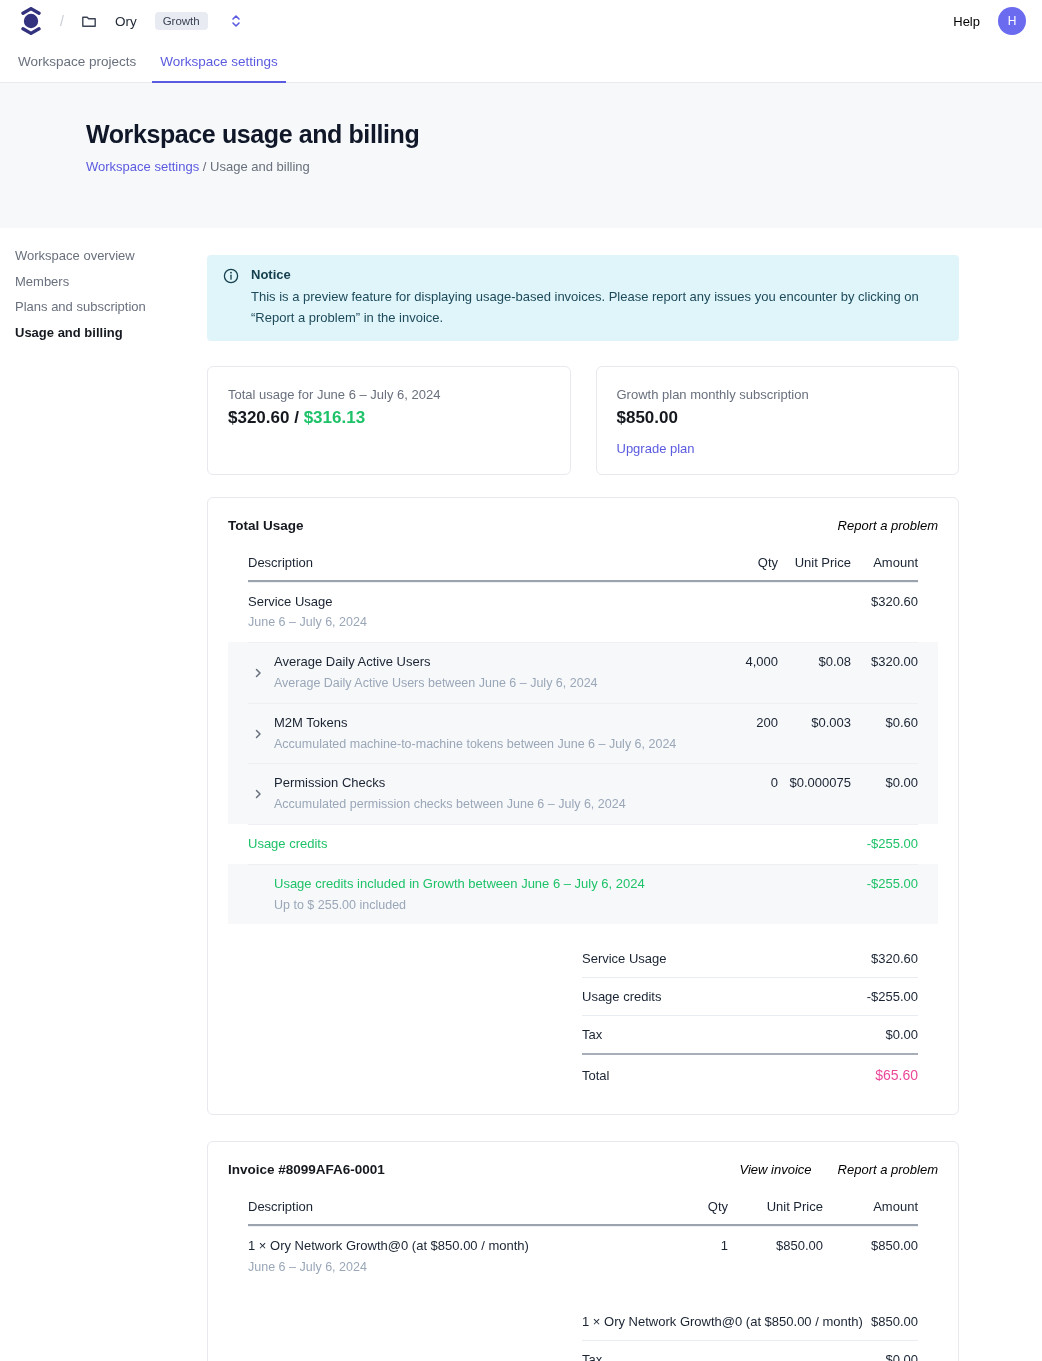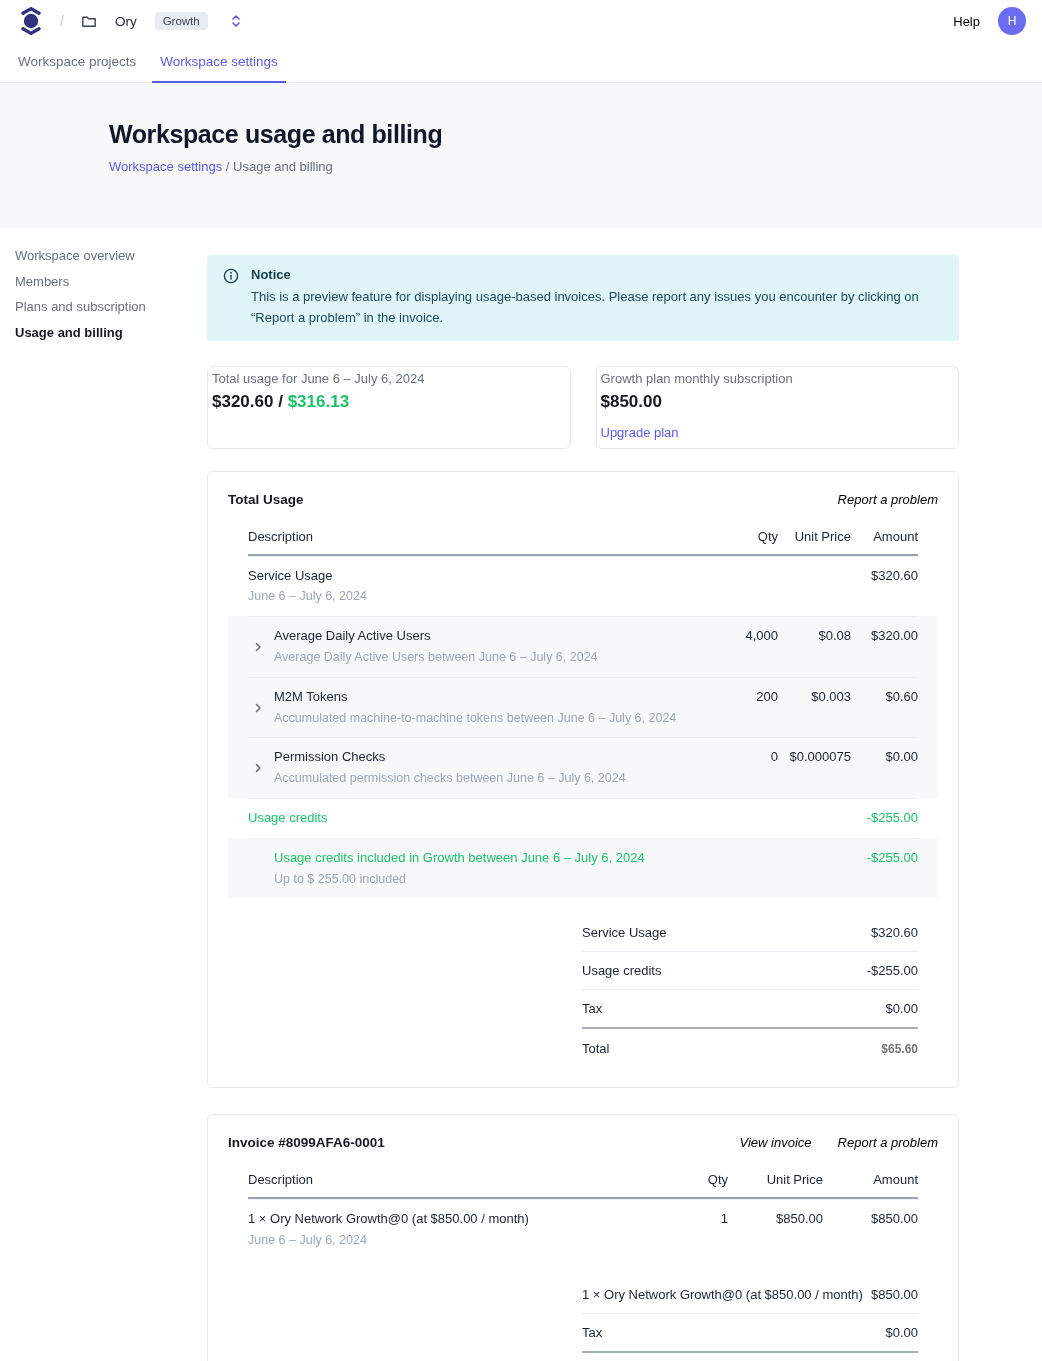--- a/index.html
+++ b/index.html
@@ -24,41 +24,41 @@
   .topbar-right { margin-left:auto; display:flex; align-items:center; gap:18px; }
   .help-link { font-size:13px; color:#000000; cursor:pointer; }
   .avatar { width:28px; height:28px; border-radius:50%; background:#6b6bf0; color:#fff; font-size:12px; font-weight:500; display:flex; align-items:center; justify-content:center; cursor:pointer; }
 
   
   .tabbar { display:flex; border-bottom:1px solid #e8eaee; padding-left:10px; height:41px; align-items:stretch; }
   .tab { font-size:13.5px; color:#69707d; padding:0 8px; margin-right:8px; display:flex; align-items:center; cursor:pointer; border-bottom:2px solid transparent; margin-bottom:-1px; }
   .tab.active { color:#5b5be0; font-weight:500; border-bottom-color:#5b5be0; }
 
   
-  .hero { background:#f7f8f9; height:145px; padding:37px 0 0 109px; }
+  .hero { background:#f7f8f9; height:145px; padding:37px 0 0 86px; }
   .page-title { font-size:25px; font-weight:700; color:#0f1728; letter-spacing:-0.4px; }
   .page-crumbs { margin-top:10px; font-size:13px; color:#69707d; }
   .page-crumbs a { color:#5b5be0; }
 
   
   .main { display:flex; }
   .sidebar { width:207px; padding:21px 0 0 15px; flex:none; }
   .side-item { font-size:13px; color:#69707d; margin-bottom:12.5px; cursor:pointer; line-height:13px; }
   .side-item.active { color:#15191f; font-weight:700; }
   .content { width:752px; flex:none; }
 
   
   .notice { margin-top:27px; background:#e0f5f9; border-radius:4px; padding:12px 16px; display:flex; gap:12px; }
   .notice-icon { flex:none; margin-top:1px; }
   .notice-title { font-weight:700; font-size:13px; color:#16404f; }
   .notice-body { margin-top:5px; font-size:13px; line-height:1.6; color:#1d4a5b; max-width:690px; }
 
   
   .cards { display:flex; gap:25px; margin-top:25px; }
-  .card { border:1px solid #e7e9ee; border-radius:6px; padding:4px; height:83px; flex:1; }
+  .card { border:1px solid #e7e9ee; border-radius:6px; padding:20px; height:109px; flex:1; }
   .card-label { font-size:13px; color:#69707d; }
   .card-value { margin-top:6px; font-size:17px; font-weight:600; color:#15191f; }
   .credit-green { color:#1ec269; }
   .upgrade-link { display:inline-block; margin-top:13px; font-size:13px; color:#5b5be0; cursor:pointer; }
 
   
   .panel { border:1px solid #e7e9ee; border-radius:6px; padding:20px; }
   .panel-usage { margin-top:22px; }
   .panel-invoice { margin-top:26px; margin-bottom:16px; }
   .panel-head { display:flex; align-items:center; }
@@ -83,21 +83,21 @@
   .row.green-row .title, .row.green-row .num { color:#1ec269; }
   .row.indent .desc-text { margin-left:26px; }
   .chev { position:absolute; left:4px; top:50%; transform:translateY(-50%); display:flex; cursor:pointer; }
 
   .summary { width:336px; margin:16px 20px 0 auto; }
   .sum-row { display:flex; justify-content:space-between; align-items:baseline; padding:11px 0; border-bottom:1px solid #e9edf3; }
   .sum-row .s-label { font-size:13px; color:#1a2433; }
   .sum-row .s-value { font-size:13px; color:#1a2433; }
   .sum-row.pre-total { border-bottom:2px solid #a8aeb8; }
   .sum-row.total { border-bottom:none; padding-top:12px; }
-  .sum-row.total .s-value { font-size:12px; font-weight:700; color:#737373; }
+  .sum-row.total .s-value { font-size:14px; font-weight:400; color:#ec4899; }
 </style>
 </head>
 <body>
 
 <div class="topbar">
   <svg class="logo" viewBox="0 0 22 28" fill="none">
     <circle cx="11" cy="14" r="7.2" fill="#32327e"></circle>
     <path d="M3 6.2 L11 1.6 L19 6.2" stroke="#32327e" stroke-width="3.4" stroke-linecap="round" stroke-linejoin="round" fill="none"></path>
     <path d="M3 21.8 L11 26.4 L19 21.8" stroke="#32327e" stroke-width="3.4" stroke-linecap="round" stroke-linejoin="round" fill="none"></path>
   </svg>

